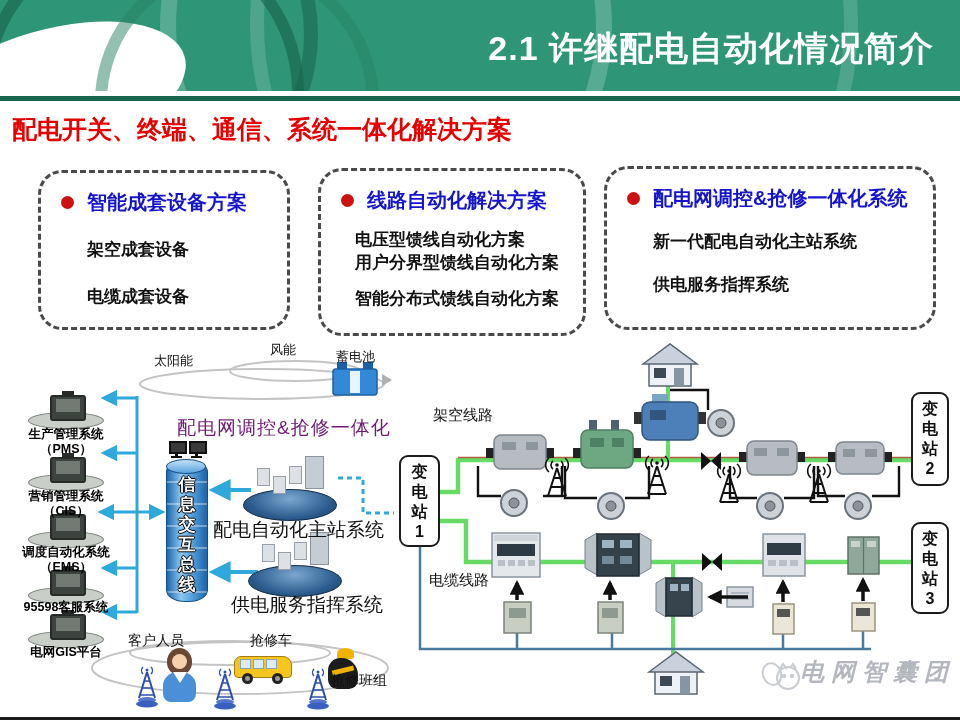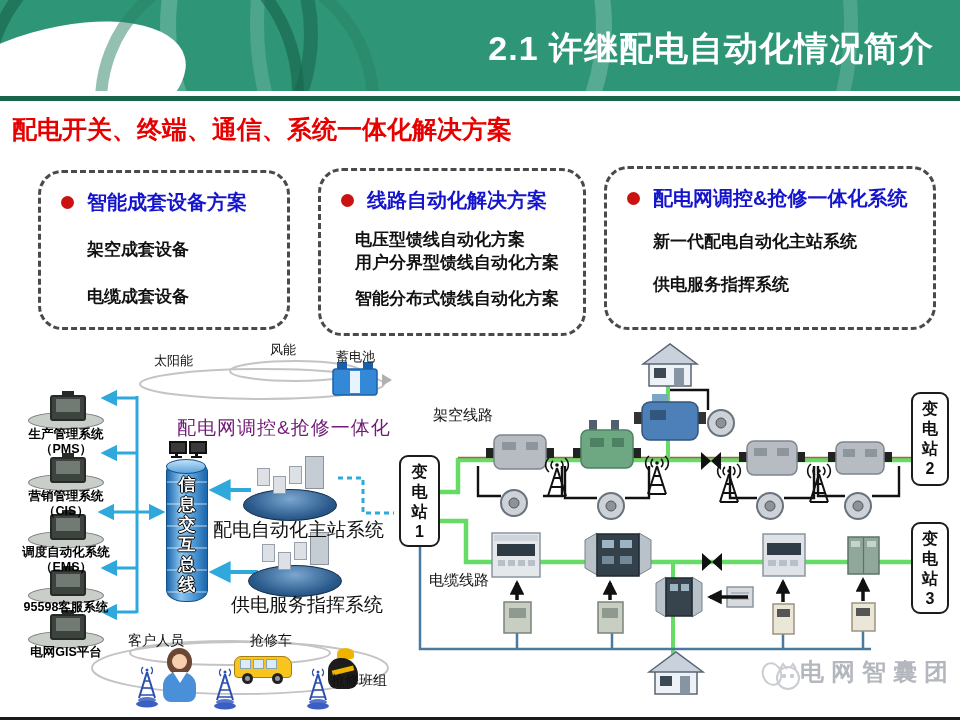--- a/index.html
+++ b/index.html
@@ -78,21 +78,21 @@
   .worker { position:absolute; width:36px; height:46px; z-index:2; }
   .worker .helm { position:absolute; left:12px; top:0; width:17px; height:11px; background:#f0b400; border-radius:50% 50% 20% 20%; }
   .worker .wbody { position:absolute; left:3px; top:10px; width:30px; height:31px; background:#1c1c1c; border-radius:40% 55% 30% 30%; }
   .worker .stripe { position:absolute; left:7px; top:20px; width:22px; height:5px; background:#f0b400; transform:rotate(-14deg); }
 
   
   #integration-title { font-size:19px; color:#701a75; letter-spacing:1px; }
   .plat-label { font-size:19px; }
 
   
-  #brand { position:absolute; left:758px; top:656px; display:flex; align-items:center; gap:10px; z-index:3; }
+  #brand { position:absolute; left:758px; top:656px; display:flex; align-items:center; gap:10px; z-index:3;font-style:italic; }
   #brand-text { font-size:24px; color:#b4b8be; letter-spacing:7px; font-weight:bold; }
   #bottom-bar { position:absolute; left:0; top:717px; width:960px; height:3px; background:#1a1a1a; z-index:4; }
 </style>
 </head>
 <body>
 
 <div id="page">
 
   <div id="header">
     <div class="h-ring" style="left:160px; top:-200px; width:420px; height:420px; border-width:16px;"></div>

